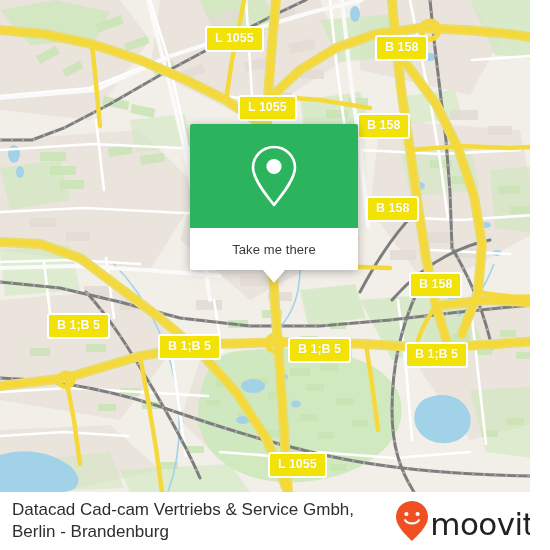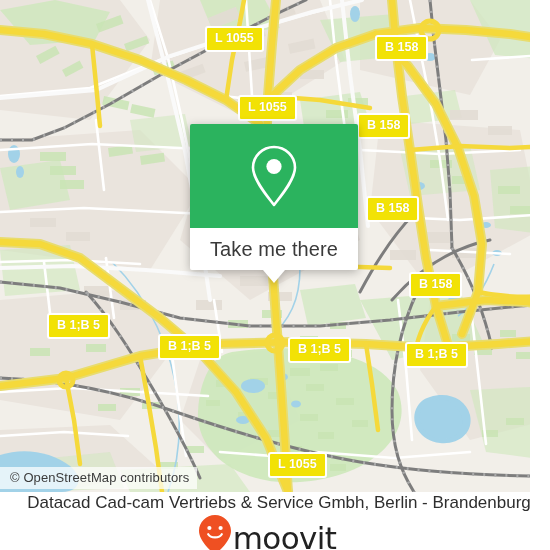--- a/index.html
+++ b/index.html
@@ -50,34 +50,34 @@
   #popup-head{
     background:#2bb35e;height:104px;width:100%;
     border-radius:2px 2px 0 0;
     display:flex;align-items:center;justify-content:center;
   }
   #popup-body{
     background:#ffffff;width:100%;height:42px;
     display:flex;align-items:center;justify-content:center;
     border-radius:0 0 2px 2px;
   }
-  #popup-label{font-size:20px;color:#3a3a3a;letter-spacing:.1px;}
+  #popup-label{font-size:13px;color:#3a3a3a;letter-spacing:.1px;}
   #popup-tail{
     position:absolute;left:50%;top:146px;margin-left:-11px;
     width:0;height:0;
     border-left:11px solid transparent;
     border-right:11px solid transparent;
     border-top:13px solid #ffffff;
   }
 
   
   #footer{
     position:absolute;left:0;top:492px;width:550px;height:58px;
     background:#ffffff;
-    display:flex;align-items:center;flex-direction:column;
+    display:flex;align-items:center;
   }
   #footer-title{
     flex:1 1 auto;
     padding-left:12px;padding-right:4px;
     font-size:17px;color:#2e2e2e;line-height:1.28;
   }
   #footer-logo{
     flex:0 0 auto;display:flex;align-items:flex-end;
     padding-right:16px;
   }
@@ -357,21 +357,20 @@
   <div class="shield" style="left:238px;top:95px;">L 1055</div>
   <div class="shield" style="left:357px;top:113px;">B 158</div>
   <div class="shield" style="left:366px;top:196px;">B 158</div>
   <div class="shield" style="left:409px;top:272px;">B 158</div>
   <div class="shield" style="left:47px;top:313px;">B 1;B 5</div>
   <div class="shield" style="left:158px;top:334px;">B 1;B 5</div>
   <div class="shield" style="left:288px;top:337px;">B 1;B 5</div>
   <div class="shield" style="left:405px;top:342px;">B 1;B 5</div>
   <div class="shield" style="left:268px;top:452px;">L 1055</div>
 
-  <div id="osm-attr">© OpenStreetMap contributors</div>
 
   <div id="popup">
     <div id="popup-head">
       <svg width="52" height="66" viewBox="0 0 52 66">
         <path d="M26 4 C14.5 4 5 13.2 5 24.6 C5 37 20 54 26 62 C32 54 47 37 47 24.6 C47 13.2 37.5 4 26 4 Z" fill="none" stroke="#ffffff" stroke-width="2.6" stroke-linejoin="round"></path>
         <circle cx="26" cy="23.5" r="7.6" fill="#ffffff"></circle>
       </svg>
     </div>
     <div id="popup-body">
       <span id="popup-label">Take me there</span>

